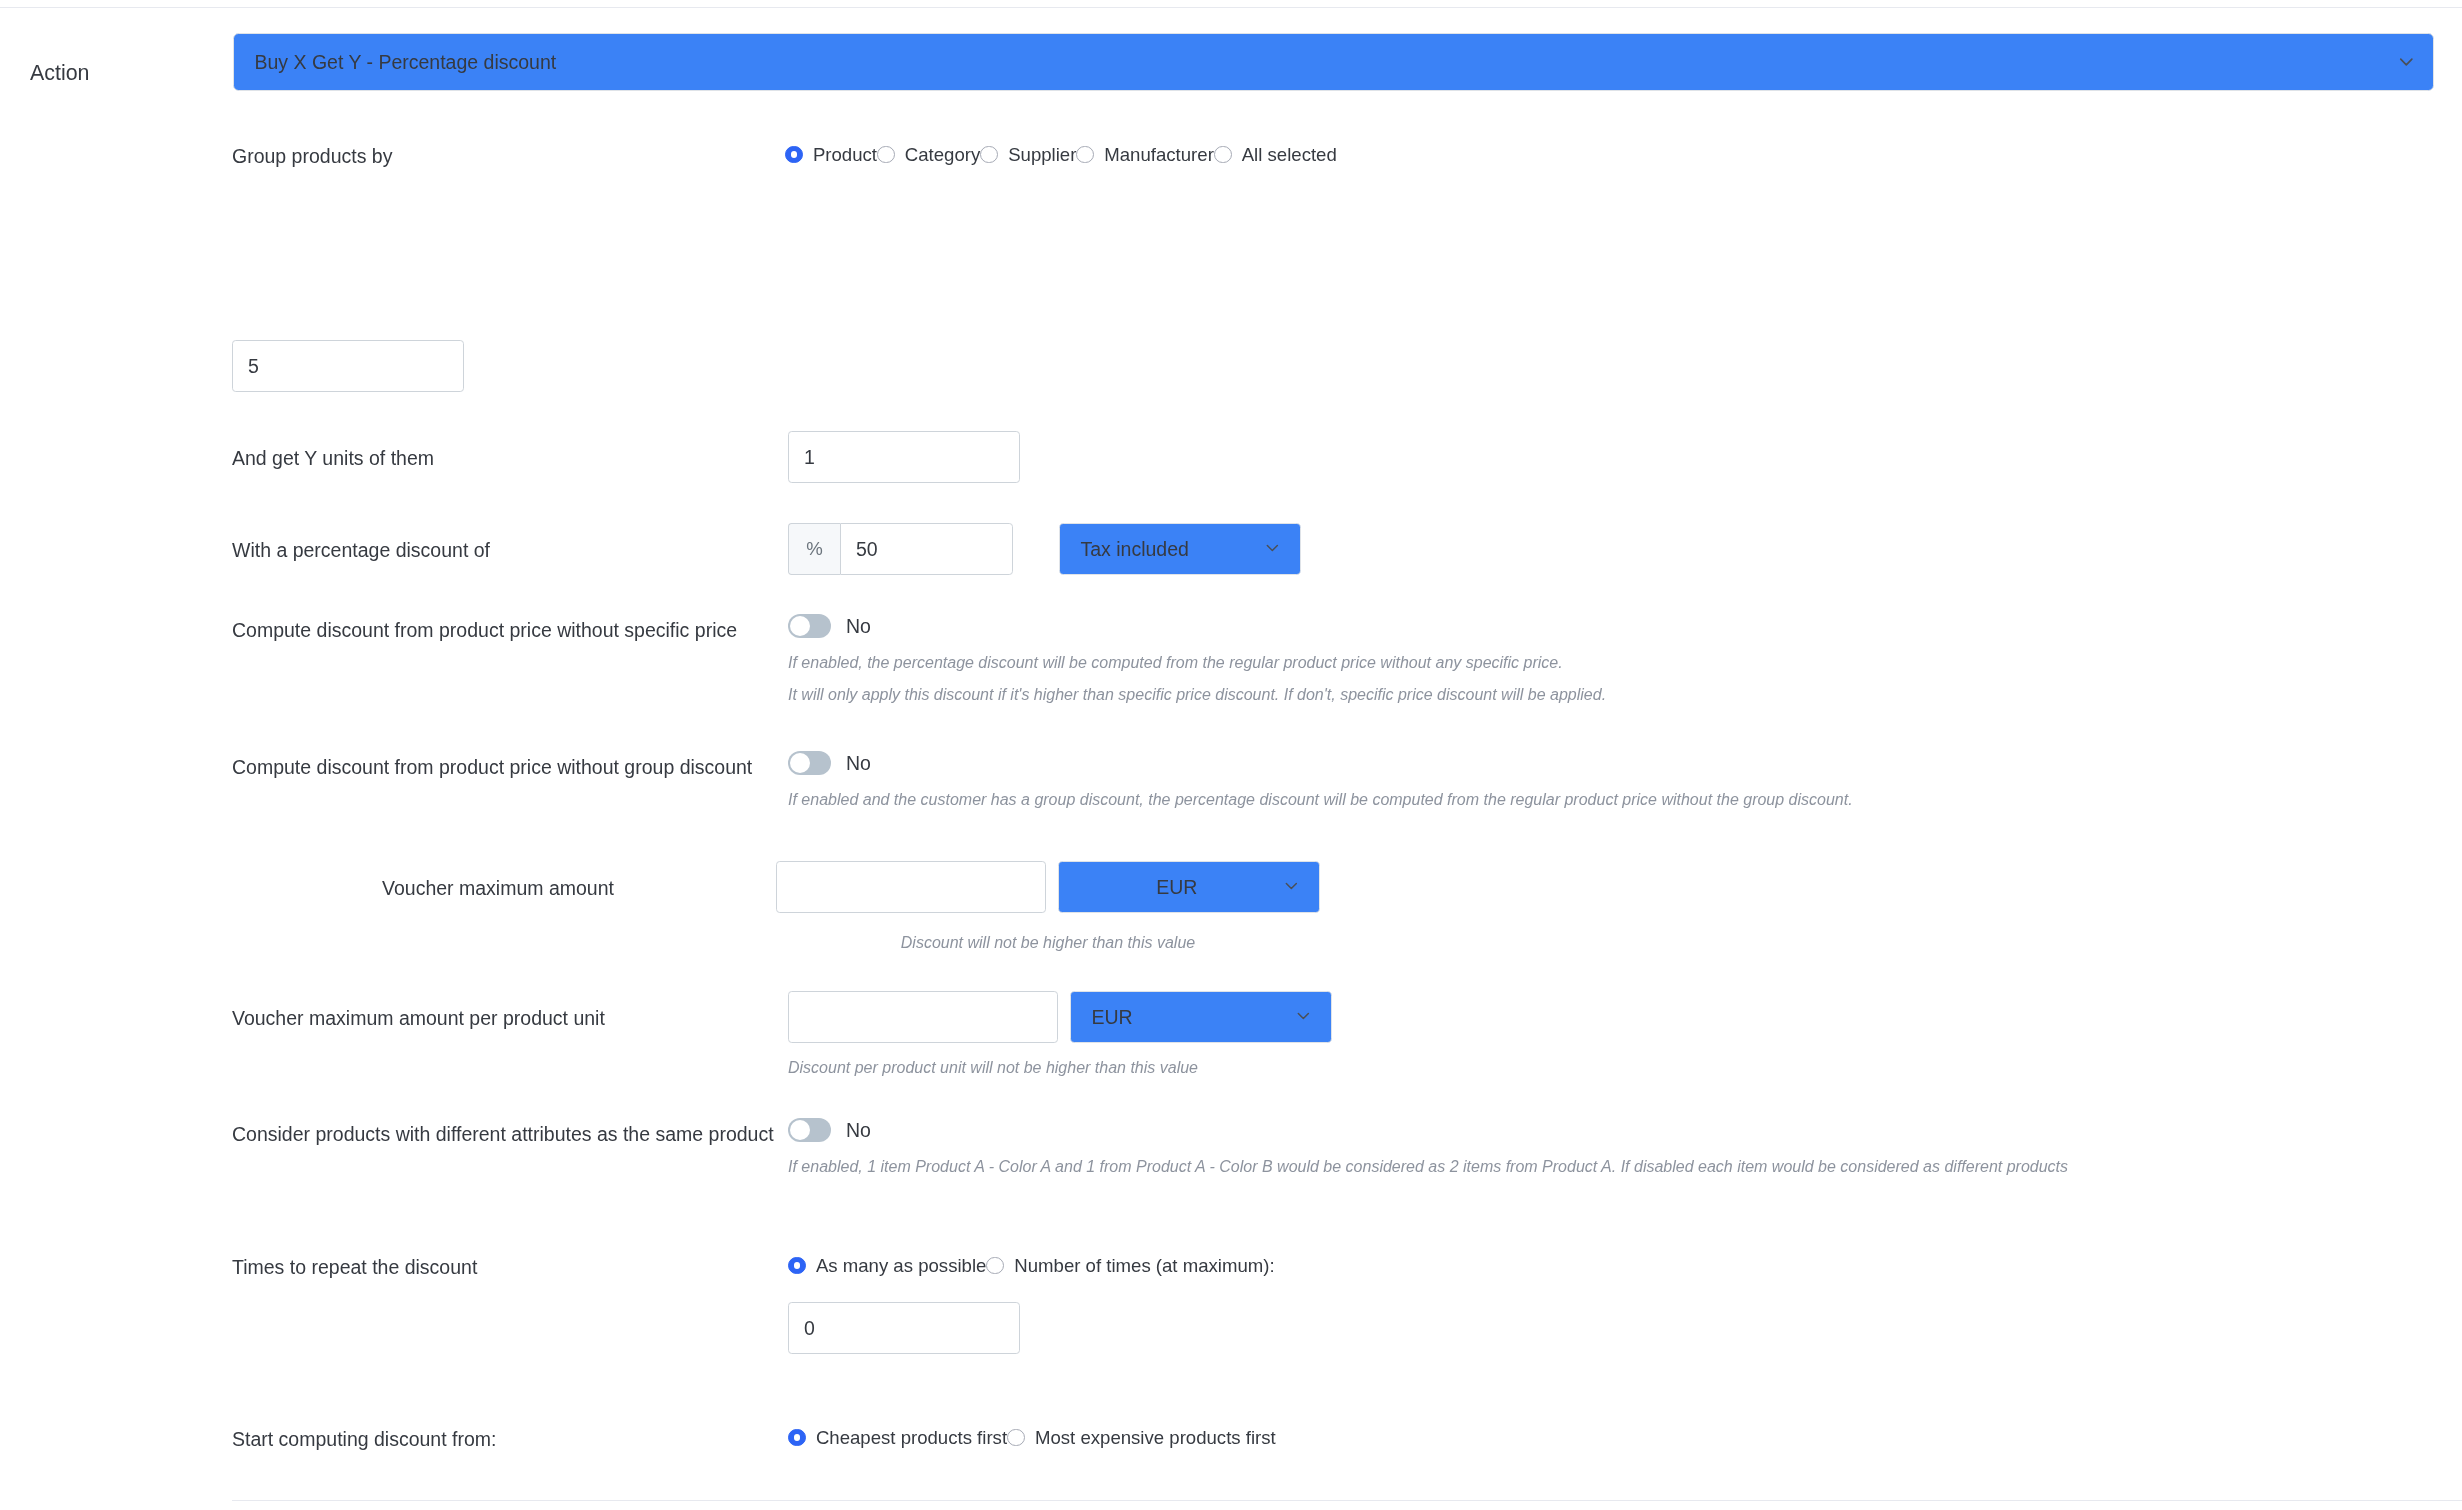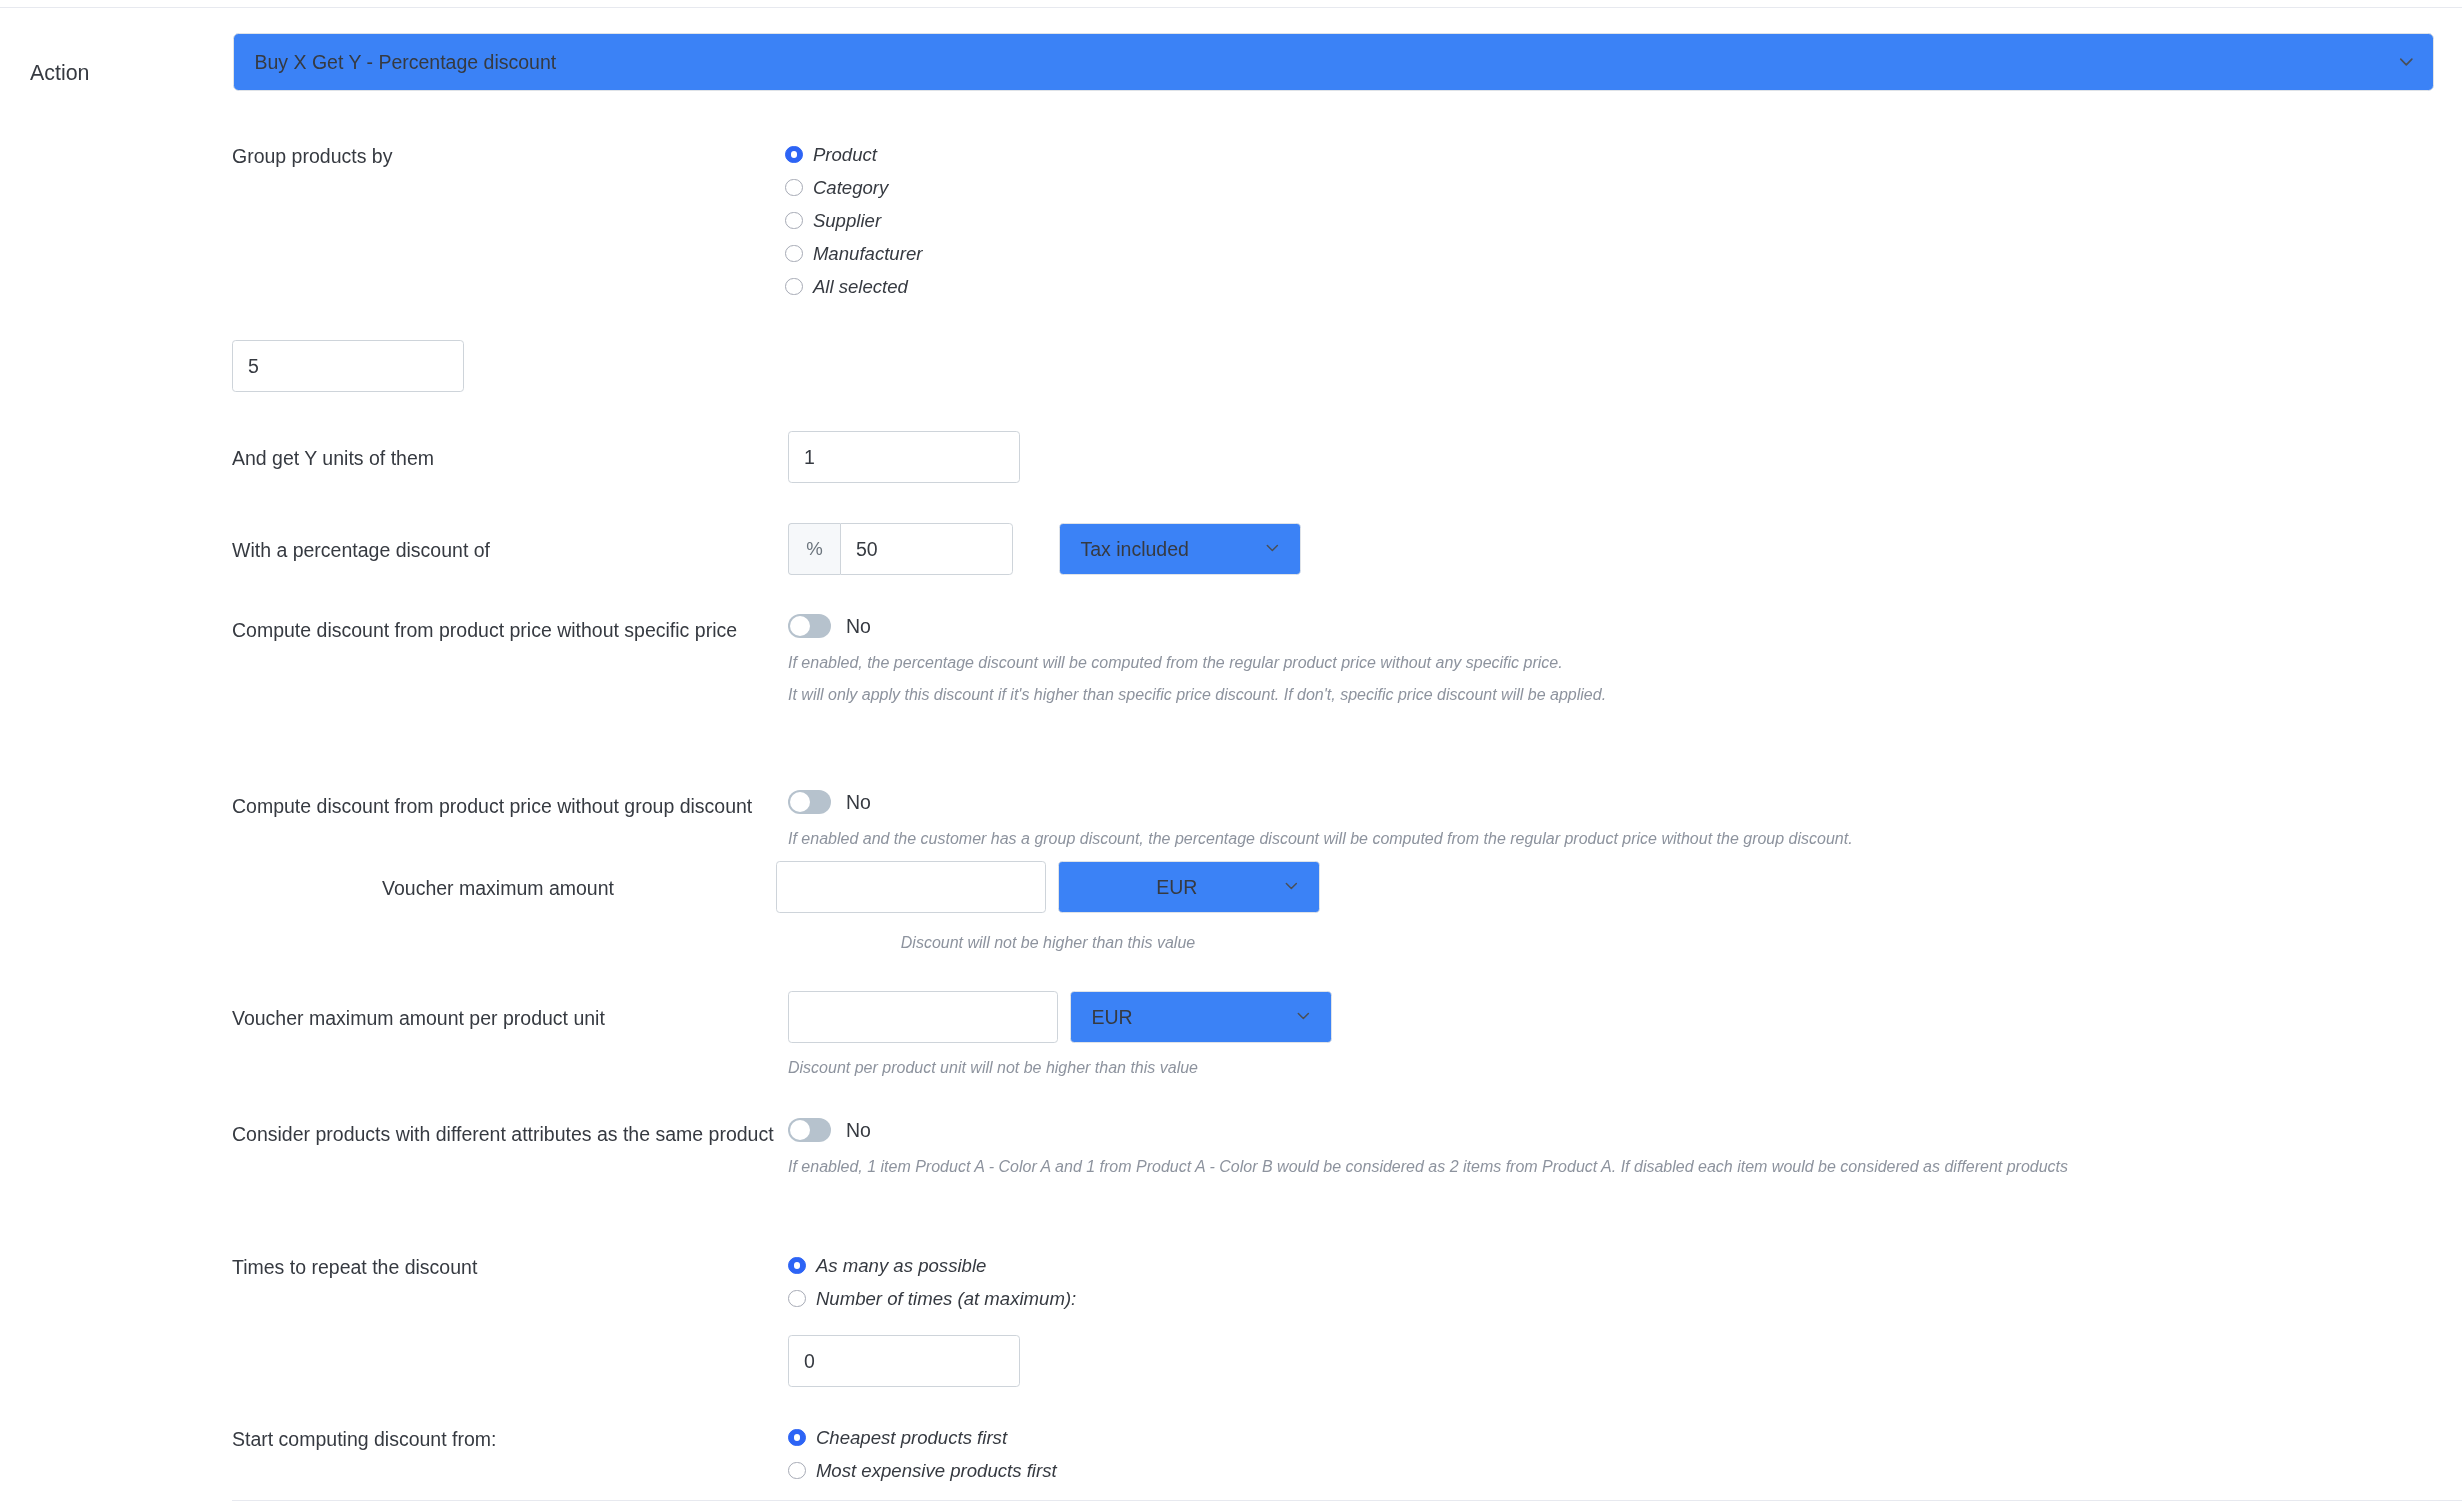--- a/index.html
+++ b/index.html
@@ -137,21 +137,21 @@
   }
   .sel-sm .select-box {
     height: 52px;
     line-height: 50px;
     border-radius: 4.6px;
     border-color: #dfe3e8;
     font-size: 19.5px;
   }
 
   
-  .radio-list { display: flex; flex-direction: column; font-style: italic; }
+  .radio-list { display: flex; flex-direction: row; }
   .radio-item {
     display: flex;
     align-items: center;
     height: 33px;
   }
   .radio {
     width: 17.7px;
     height: 17.7px;
     border-radius: 50%;
     border: 1.5px solid #a6aab5;
@@ -314,21 +314,21 @@
     <div class="f-ctrl">
       <div class="switch-wrap">
         <span class="switch"></span>
         <span class="switch-text">No</span>
       </div>
       <div class="hint" style="margin-top:15px;">If enabled, the percentage discount will be computed from the regular product price without any specific price.</div>
       <div class="hint" style="margin-top:11px;">It will only apply this discount if it's higher than specific price discount. If don't, specific price discount will be applied.</div>
     </div>
   </div>
 
-  <div class="form-row" style="left:232px; top:751px;margin-top:39px;">
+  <div class="form-row" style="left:232px; top:751px;">
     <div class="f-label" style="width:556px; padding-top:3.7px;">Compute discount from product price without group discount</div>
     <div class="f-ctrl">
       <div class="switch-wrap">
         <span class="switch"></span>
         <span class="switch-text">No</span>
       </div>
       <div class="hint" style="margin-top:15px;">If enabled and the customer has a group discount, the percentage discount will be computed from the regular product price without the group discount.</div>
     </div>
   </div>
 

